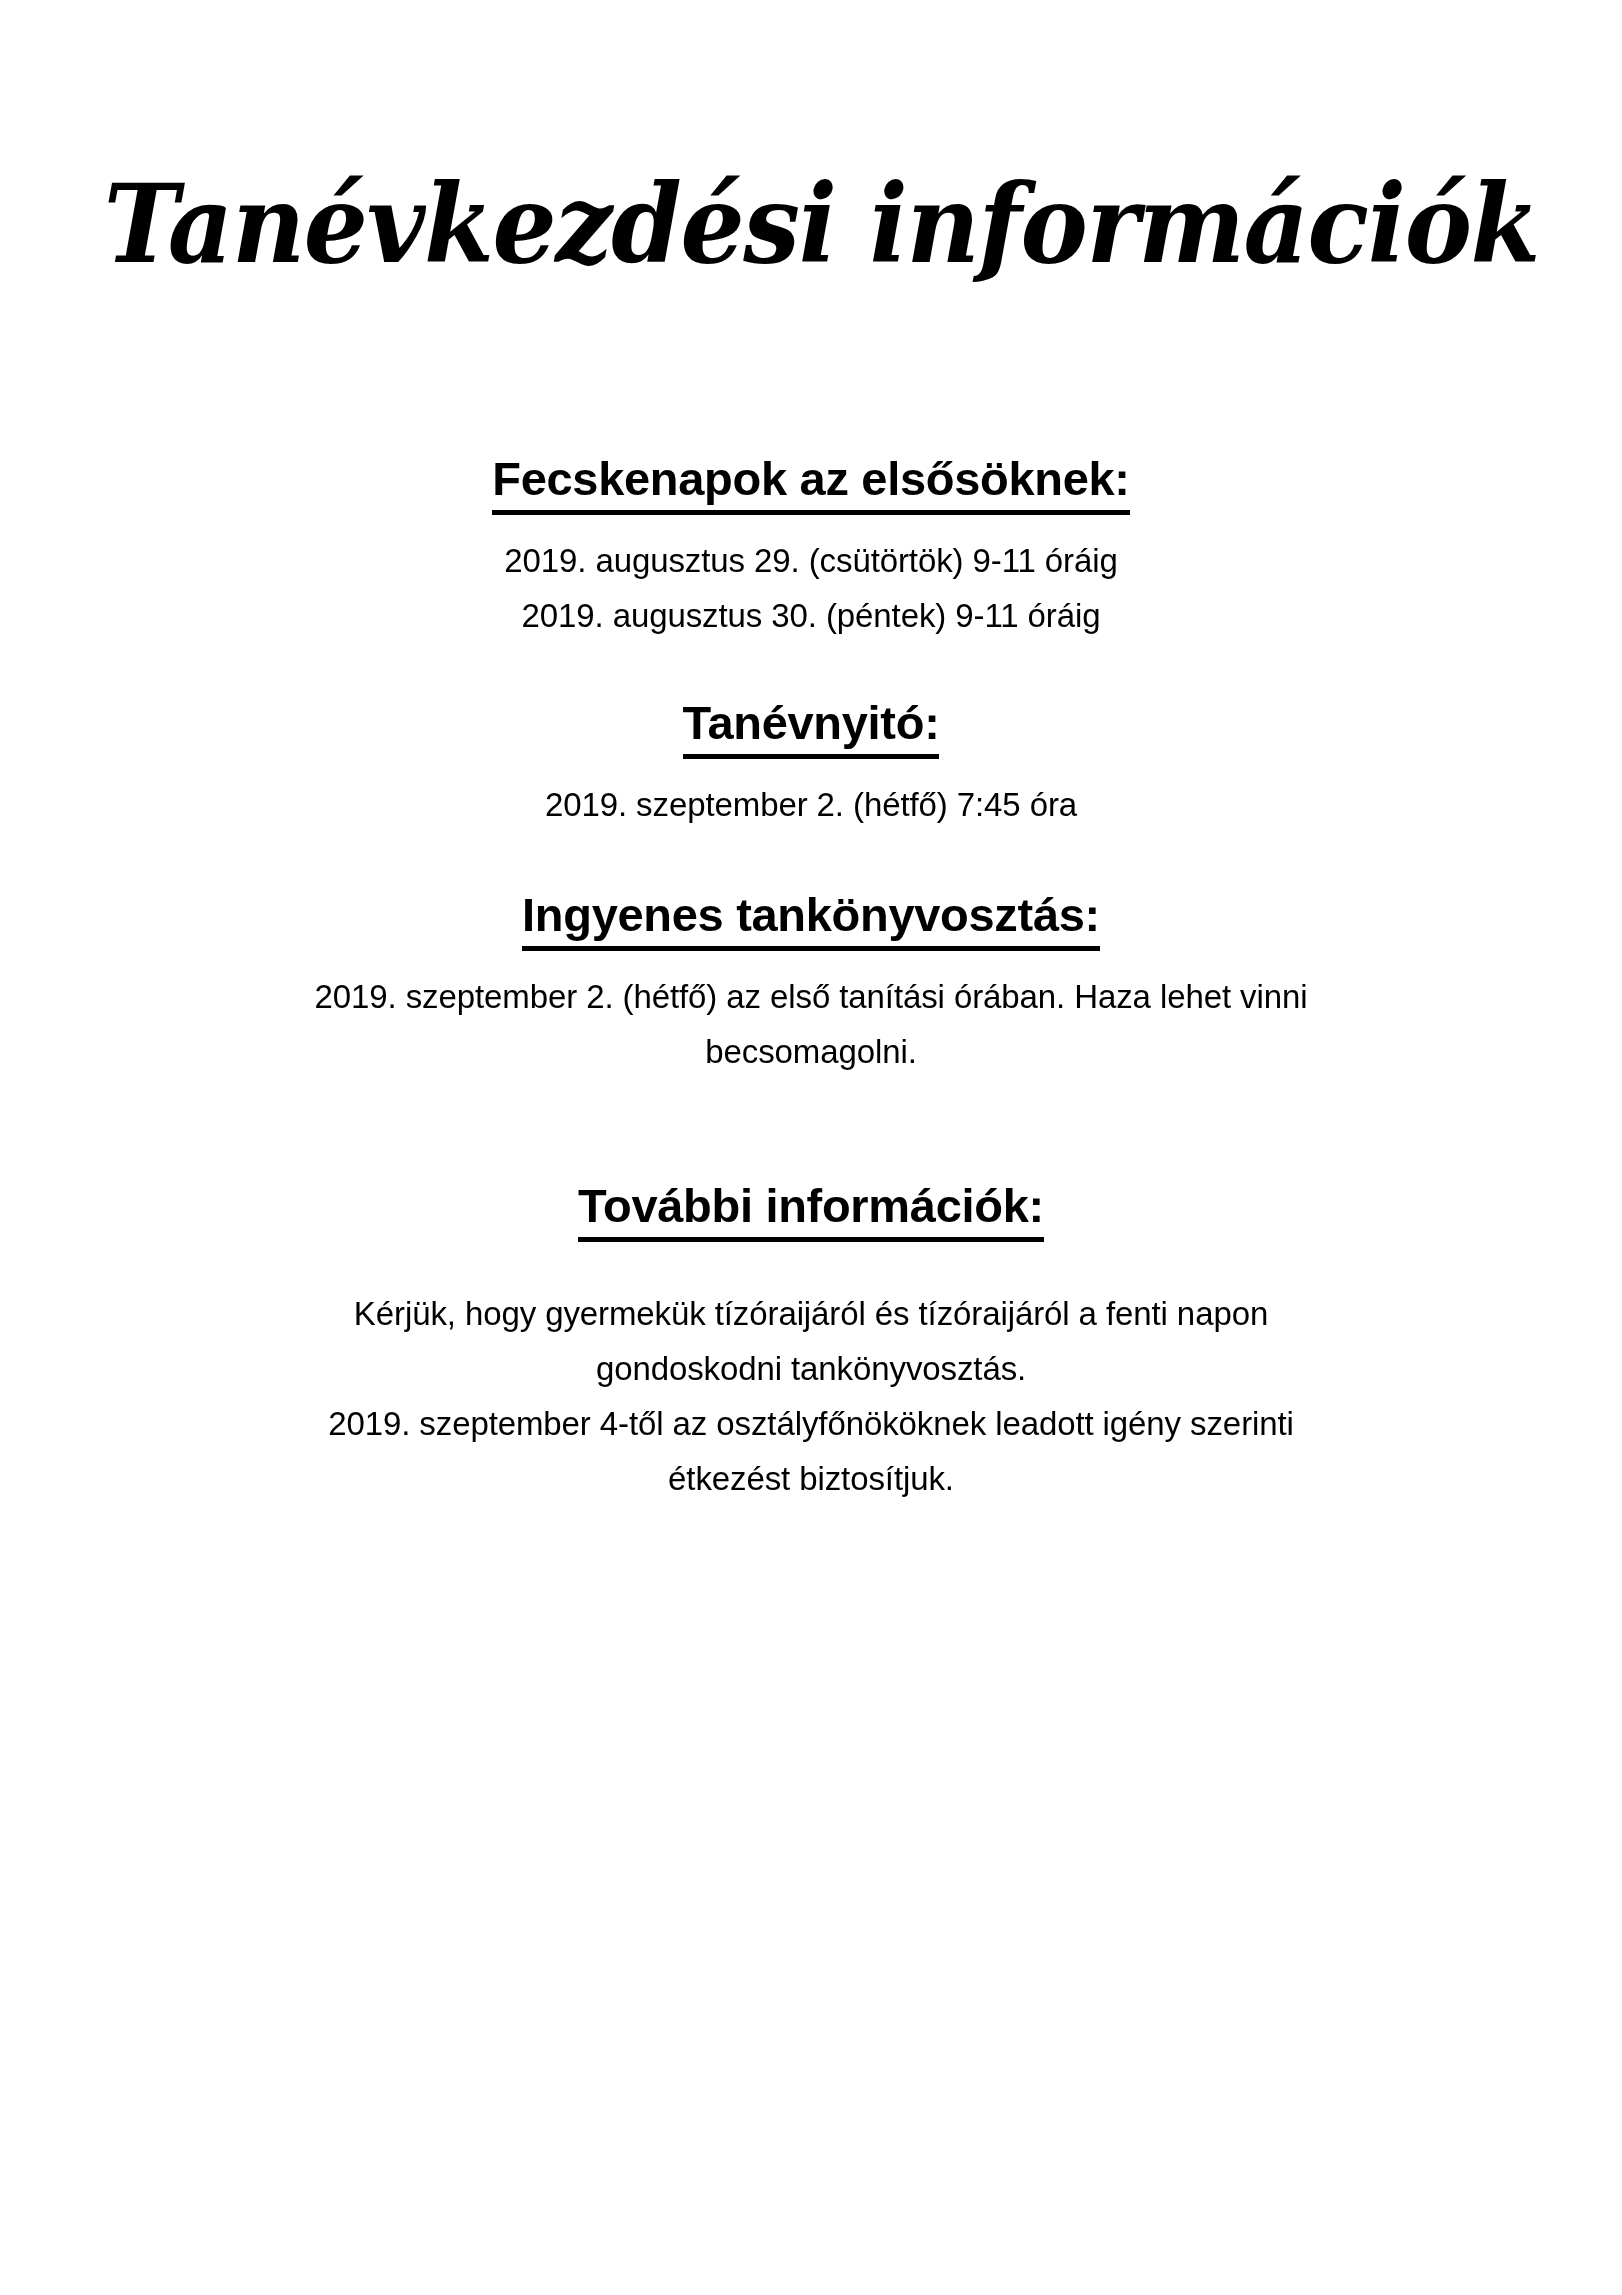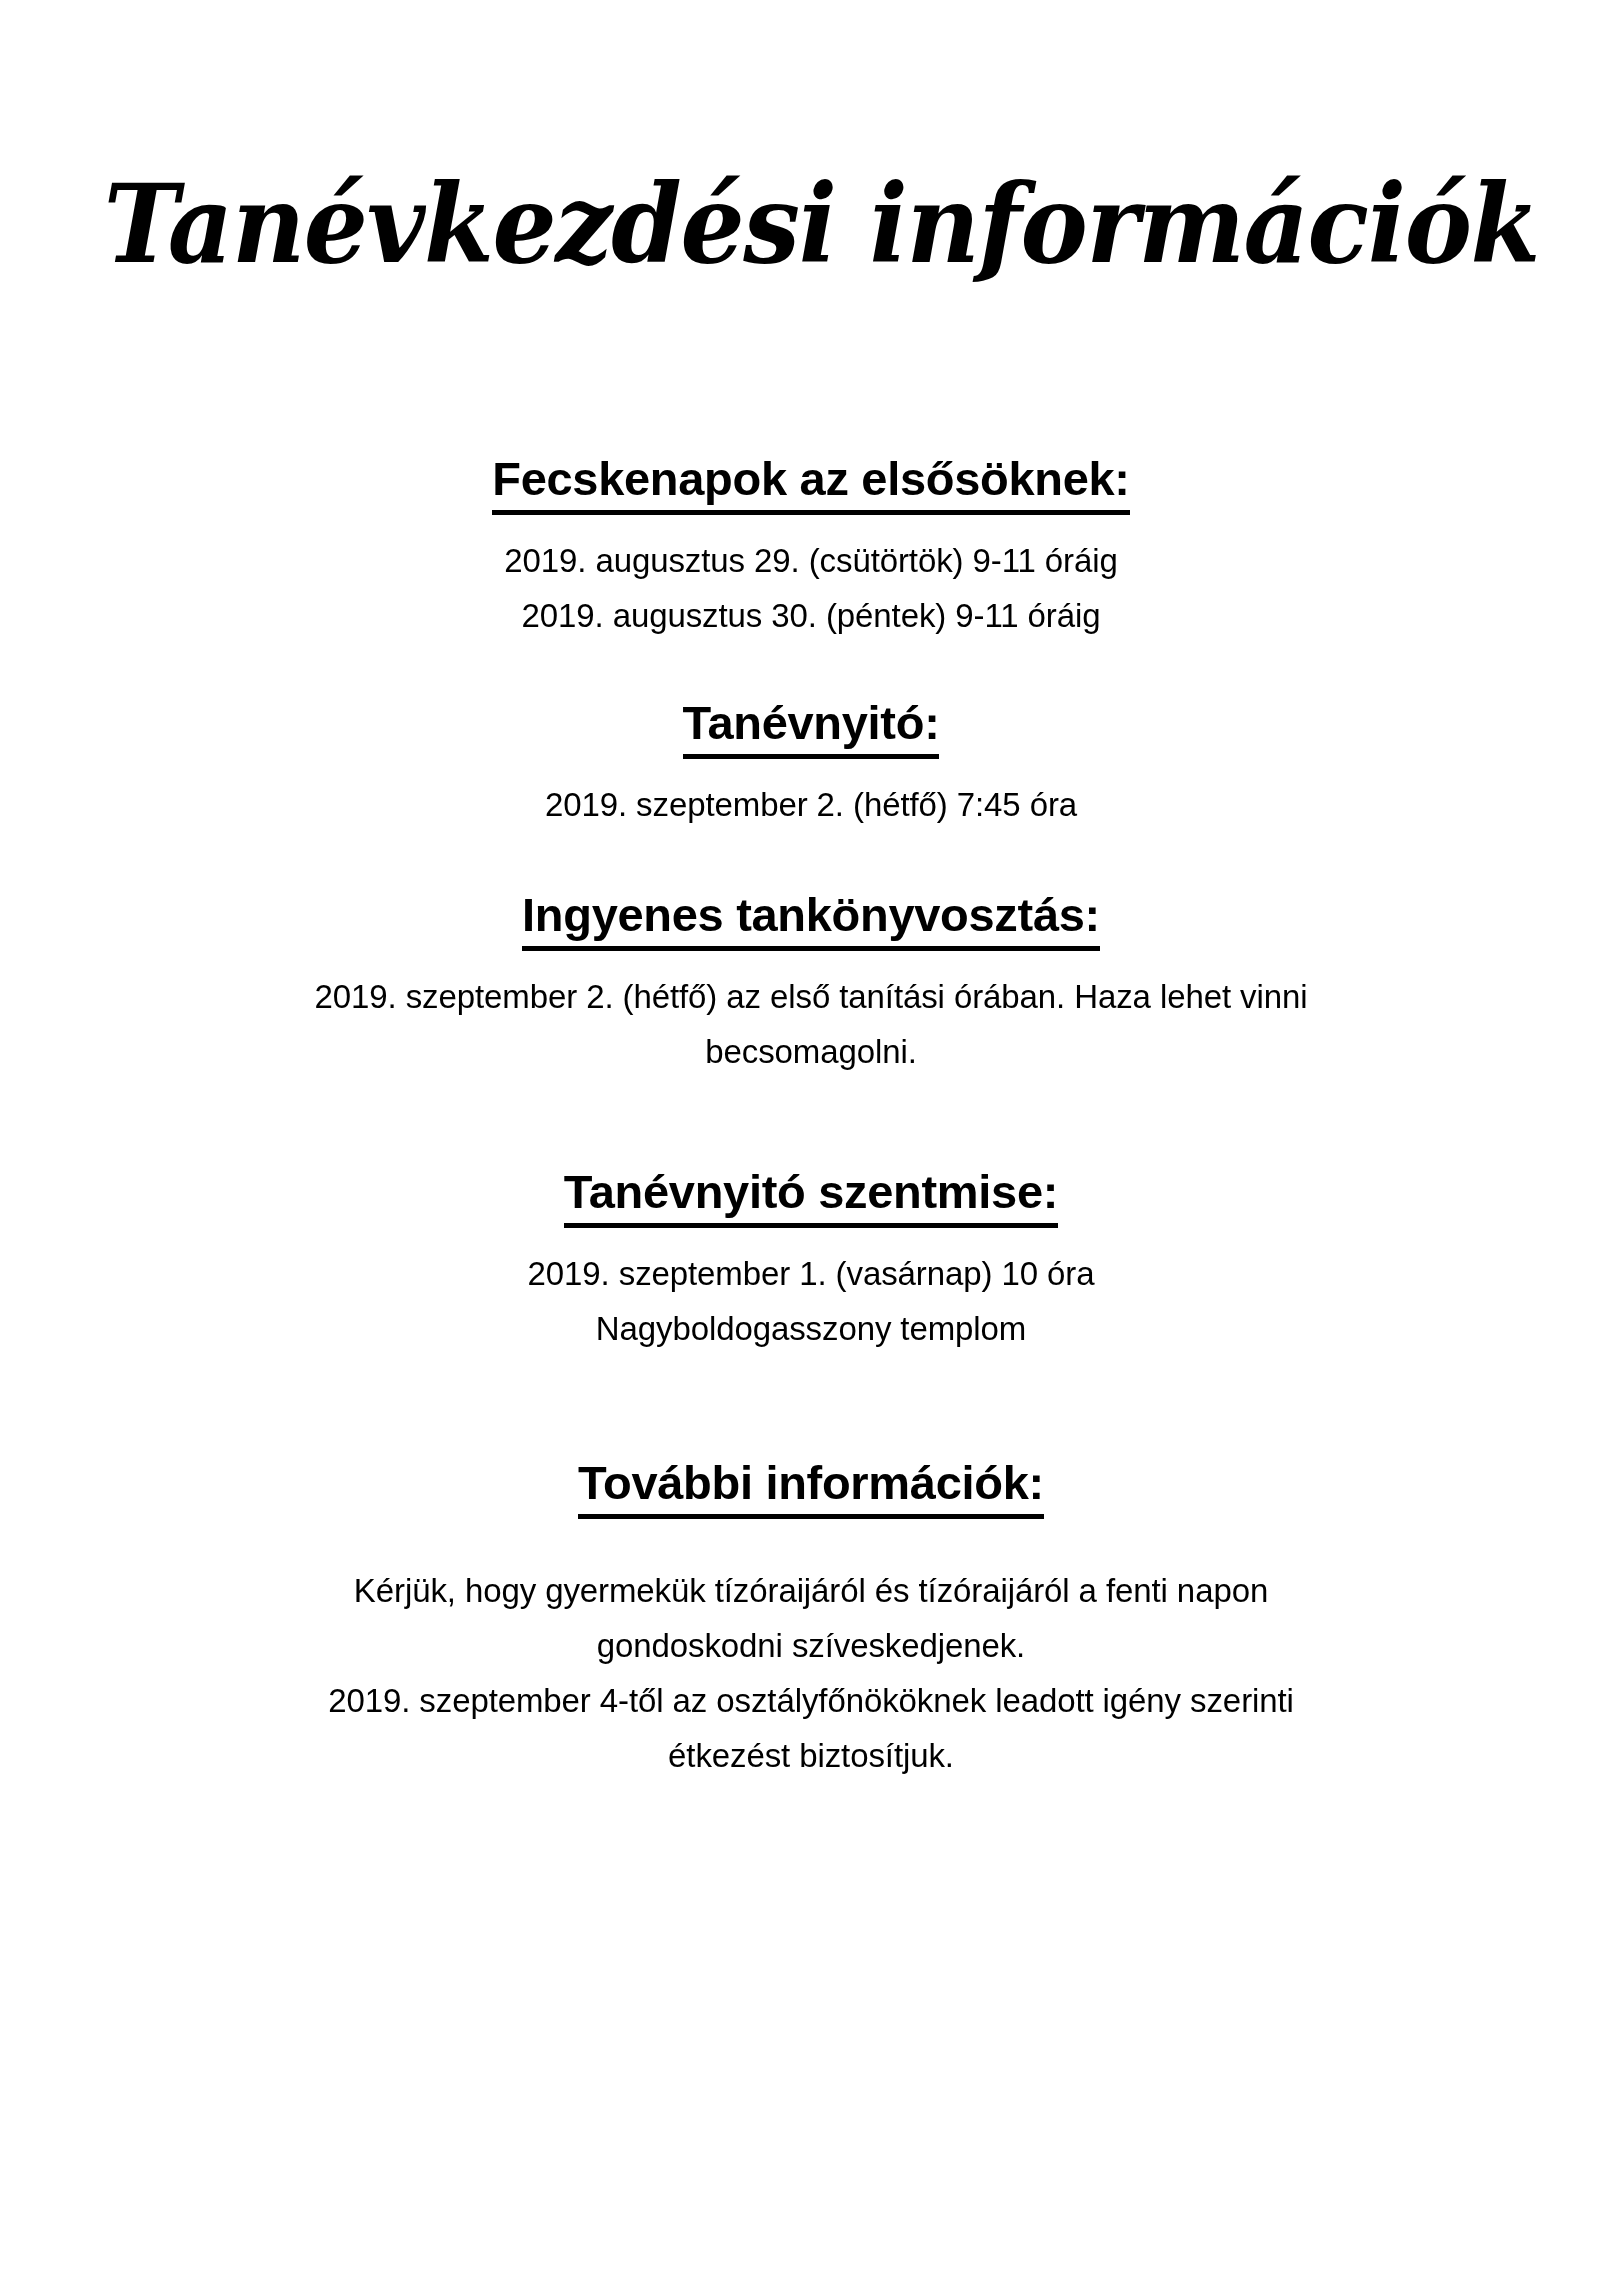--- a/index.html
+++ b/index.html
@@ -99,32 +99,25 @@
   </section>
 
   <section class="section sec-tankonyv">
     <h2 class="section-heading">Ingyenes tankönyvosztás:</h2>
     <div class="section-lines">
       <p class="line">2019. szeptember 2. (hétfő) az első tanítási órában. Haza lehet vinni</p>
       <p class="line">becsomagolni.</p>
     </div>
   </section>
 
-  <section class="section sec-szentmise">
-    <h2 class="section-heading">Tanévnyitó szentmise:</h2>
-    <div class="section-lines">
-      <p class="line">2019. szeptember 1. (vasárnap) 10 óra</p>
-      <p class="line">Nagyboldogasszony templom</p>
-    </div>
-  </section>
 
   <section class="section sec-tovabbi">
     <h2 class="section-heading">További információk:</h2>
     <div class="section-lines">
       <p class="line">Kérjük, hogy gyermekük tízóraijáról és tízóraijáról a fenti napon</p>
-      <p class="line">gondoskodni szíveskedjenek.</p>
+      <p class="line">gondoskodni tankönyvosztás.</p>
       <p class="line">2019. szeptember 4-től az osztályfőnököknek leadott igény szerinti</p>
       <p class="line">étkezést biztosítjuk.</p>
     </div>
   </section>
 
 </div>
 
 
 </body></html>

